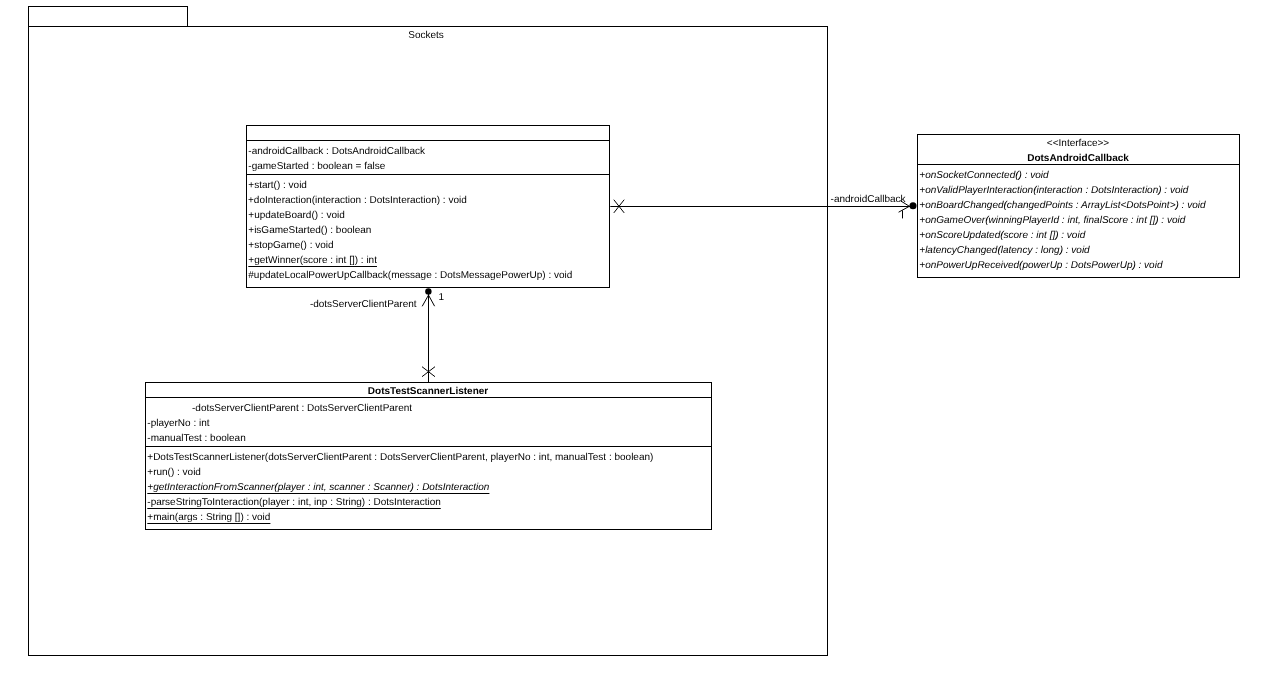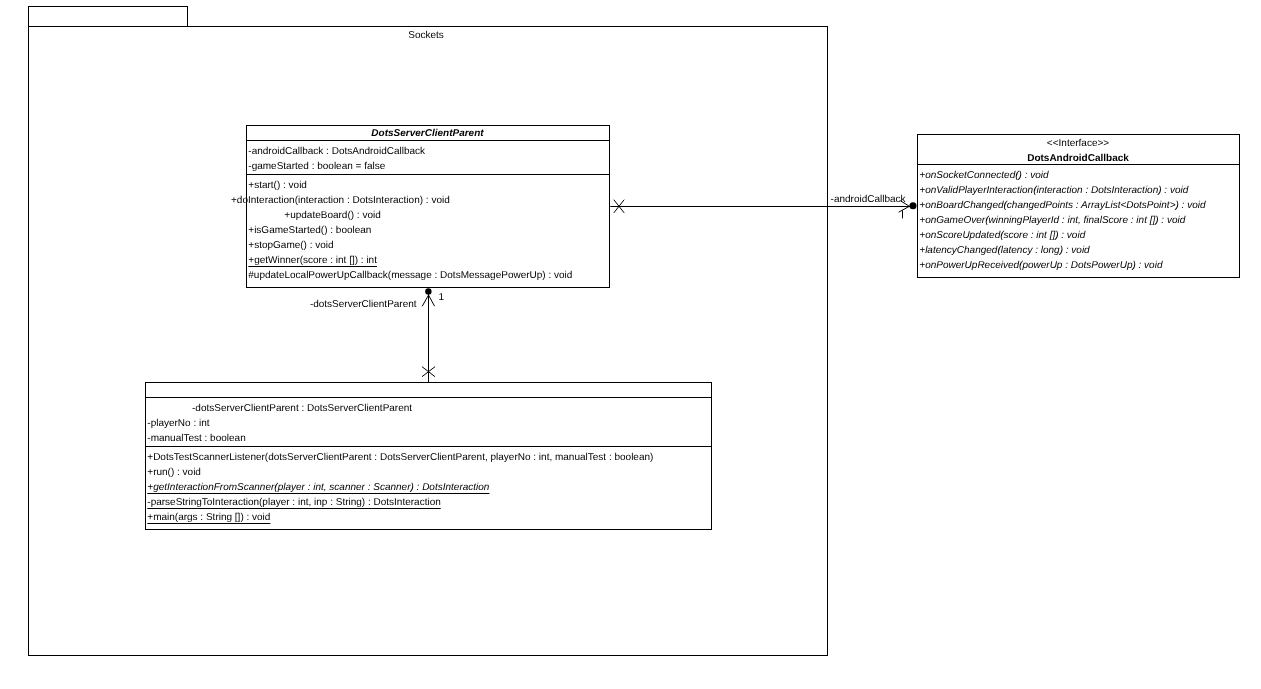--- a/index.html
+++ b/index.html
@@ -26,38 +26,38 @@
 
 <div id="canvas">
 
   <div class="pkg-tab" style="left:28px;top:6px;width:160px;height:21px;"></div>
   <div class="rect" style="left:28px;top:26px;width:800px;height:630px;"></div>
   <div class="txt ctr" style="left:26.6px;top:28.2px;width:799px;">Sockets</div>
 
   <div class="rect" style="left:246px;top:125px;width:364px;height:163px;"></div>
   <div class="hline" style="left:246px;top:140px;width:364px;"></div>
   <div class="hline" style="left:246px;top:174px;width:364px;"></div>
-  <div class="txt ctr bolditalic" style="left:246px;top:126.2px;width:363px;">DotsServerClientParent</div>
   <div id="sec-parent-attrs">
       <div class="txt" style="left: 248.3px; top: 143.6px;">-androidCallback : DotsAndroidCallback</div>
       <div class="txt" style="left: 248.3px; top: 158.65px;">-gameStarted : boolean = false</div>
     </div>
   <div id="sec-parent-ops">
       <div class="txt" style="left: 248.3px; top: 178.1px;">+start() : void</div>
-      <div class="txt" style="left: 231px; top: 193.15px; text-align: center;">+doInteraction(interaction : DotsInteraction) : void</div>
-      <div class="txt" style="left: 248.3px; top: 208.2px; padding-left: 36px;">+updateBoard() : void</div>
+      <div class="txt" style="left: 248px; top: 193.15px; text-align: center;">+doInteraction(interaction : DotsInteraction) : void</div>
+      <div class="txt" style="left: 248.3px; top: 208.2px;">+updateBoard() : void</div>
       <div class="txt" style="left: 248.3px; top: 223.25px; text-align: right;">+isGameStarted() : boolean</div>
       <div class="txt" style="left: 248.3px; top: 238.3px;">+stopGame() : void</div>
       <div class="txt" style="left: 248.3px; top: 253.35px;"><span class="u">+getWinner(score : int []) : int</span></div>
       <div class="txt" style="left: 248.3px; top: 268.4px;">#updateLocalPowerUpCallback(message : DotsMessagePowerUp) : void</div>
     </div>
 
   <div class="rect" style="left:145px;top:382px;width:567px;height:148px;"></div>
   <div class="hline" style="left:145px;top:397px;width:567px;"></div>
   <div class="hline" style="left:145px;top:446px;width:567px;"></div>
+  <div class="txt ctr bold" style="left:145px;top:383.6px;width:566px;">DotsTestScannerListener</div>
   <div id="sec-listener-attrs">
       <div class="txt" style="left: 152px; top: 401.2px; margin-left: 40px;">-dotsServerClientParent : DotsServerClientParent</div>
       <div class="txt" style="left: 147.3px; top: 416.25px;">-playerNo : int</div>
       <div class="txt" style="left: 147.3px; top: 431.3px;">-manualTest : boolean</div>
     </div>
   <div id="sec-listener-ops">
       <div class="txt" style="left: 147.3px; top: 450.2px;">+DotsTestScannerListener(dotsServerClientParent : DotsServerClientParent, playerNo : int, manualTest : boolean)</div>
       <div class="txt" style="left: 147.3px; top: 465.25px;">+run() : void</div>
       <div class="txt" style="left: 147.3px; top: 480.3px; font-style: italic;"><span class="u">+getInteractionFromScanner(player : int, scanner : Scanner) : DotsInteraction</span></div>
       <div class="txt" style="left: 147.3px; top: 495.35px;"><span class="u">-parseStringToInteraction(player : int, inp : String) : DotsInteraction</span></div>

